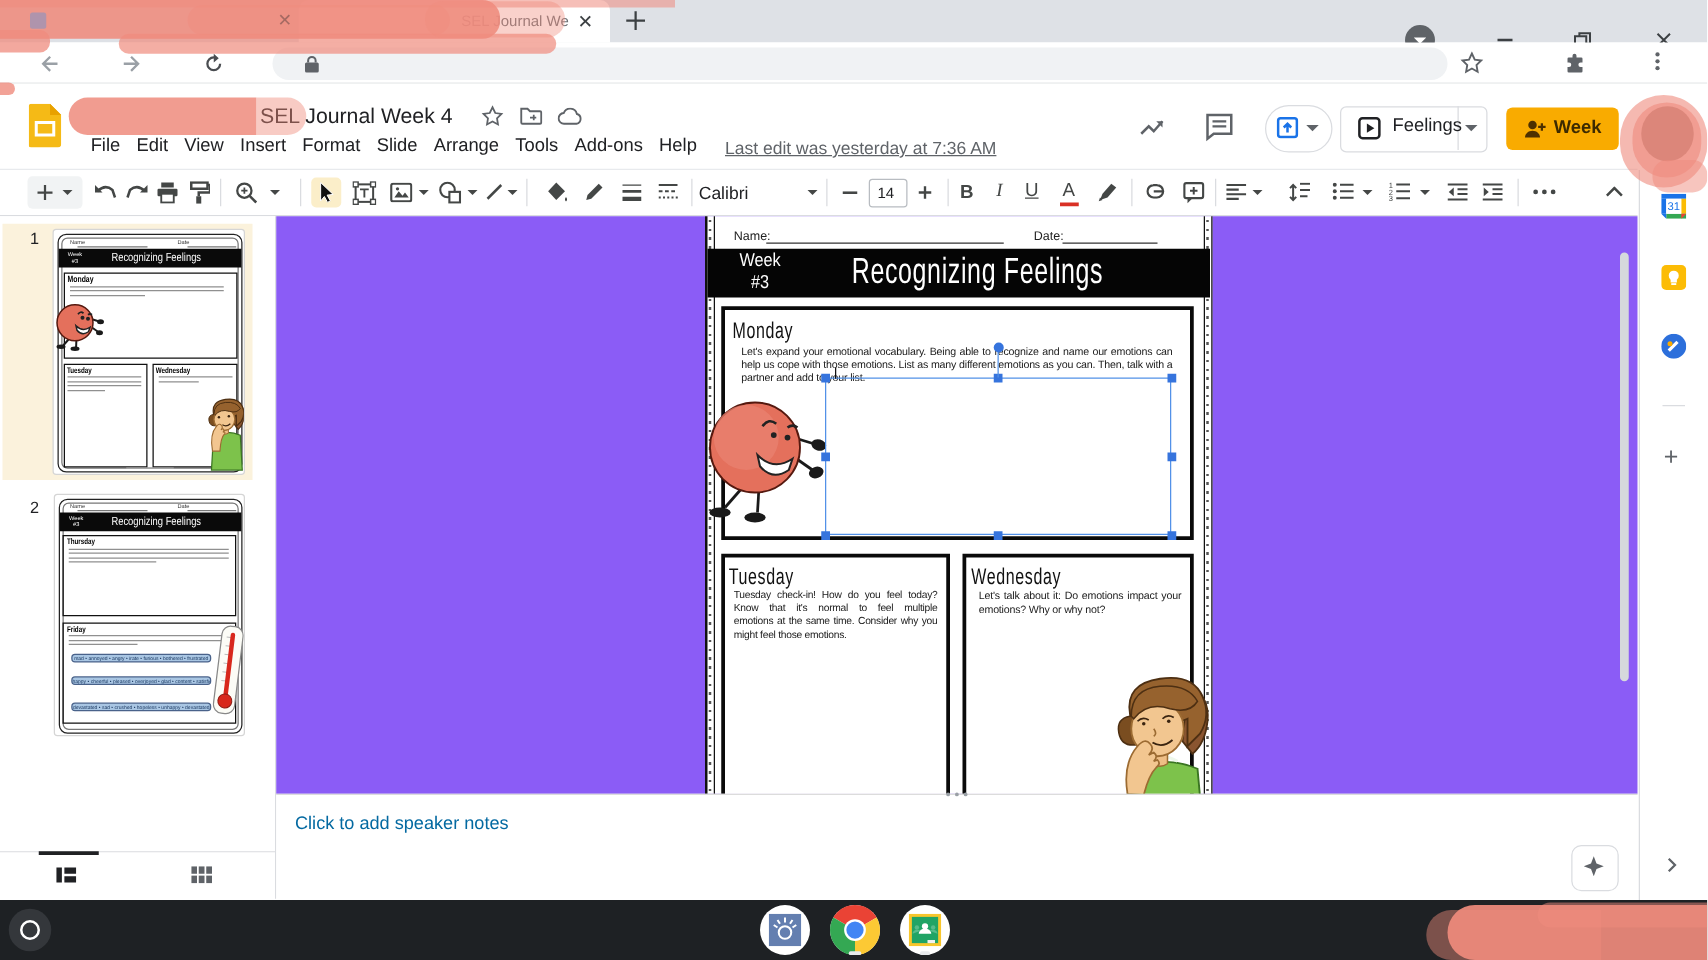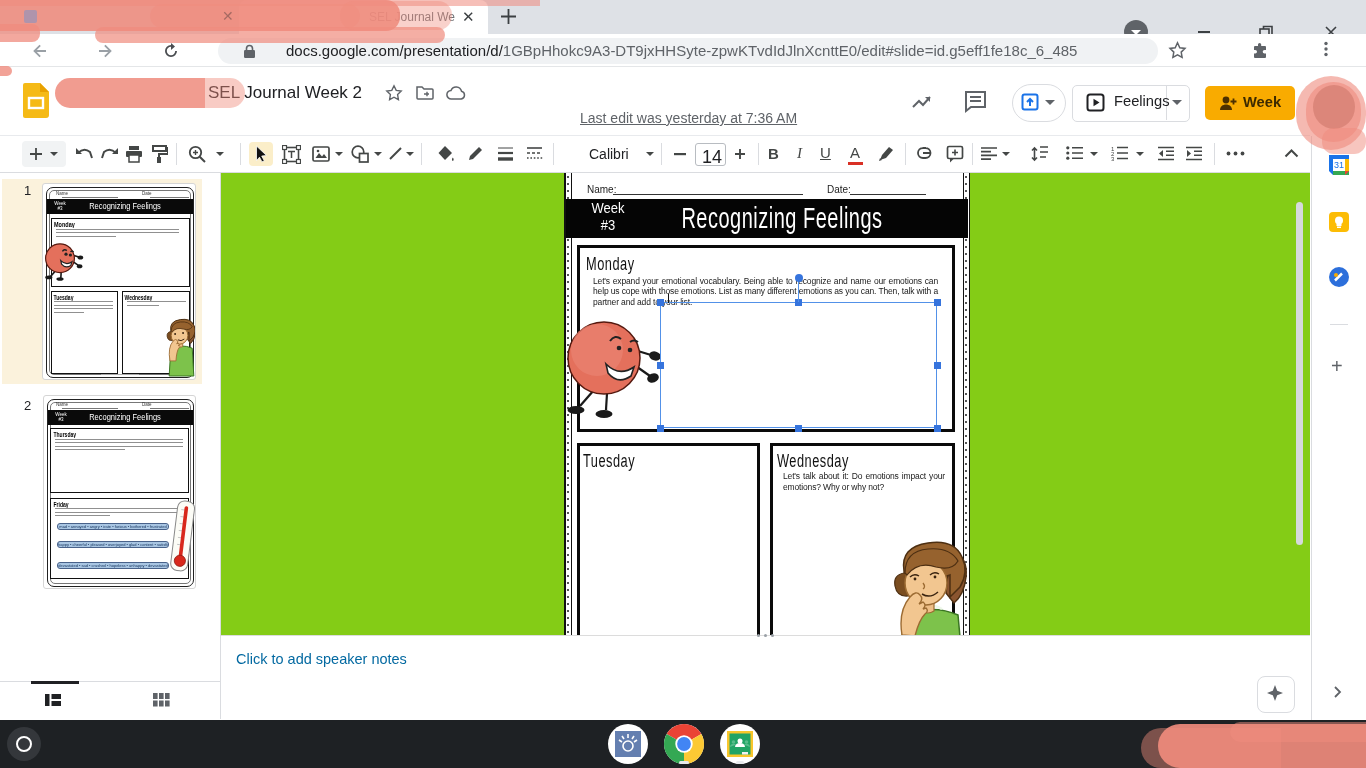--- a/index.html
+++ b/index.html
@@ -29,21 +29,21 @@
   .tbline{left:0;top:172px;width:1310px;height:1px;background:#dadce0;}
   .tsep{top:143px;width:1px;height:22px;background:#dadce0;}
   
   .filmstrip{left:0;top:173px;width:220px;height:508px;background:#fff;}
   .fsline{left:0;top:681px;width:220px;height:1px;background:#dadce0;}
   .fsdivider{left:220px;top:173px;width:1px;height:546px;background:#dadce0;}
   .fsviews{left:0;top:682px;width:220px;height:38px;background:#fff;}
   .selbg{left:2px;top:6px;width:200px;height:205px;background:#fbf2dc;}
   .thumbnum{font-size:13px;color:#202124;}
   
-  .canvas{left:221px;top:173px;width:1089px;height:462px;background:#84cc16;overflow:hidden;}
+  .canvas{left:221px;top:173px;width:1089px;height:462px;background:#8b5cf6;overflow:hidden;}
   .notes{left:221px;top:636px;width:1089px;height:84px;background:#fff;}
   .notesline{left:221px;top:635px;width:1089px;height:1px;background:#dcdcdc;}
   .notestext{left:236px;top:651px;font-size:14.5px;color:#0369a1;}
   
   .sidebar{left:1311px;top:136px;width:55px;height:584px;background:#fff;border-left:1px solid #dadce0;}
   
   .shelf{left:0;top:720px;width:1366px;height:48px;background:#1e2124;}
   
   .sheet{left:343px;top:-18px;width:406px;height:700px;background:#fff;}
   .sheL1{left:0px;top:0;width:1.5px;height:700px;background:#111;}
@@ -106,51 +106,51 @@
   <svg class="abs" style="left:95px;top:41px" width="20" height="20" viewBox="0 0 20 20">
       <path d="M4 9h9.2l-4-4 1.3-1.3L16.8 10l-6.3 6.3-1.3-1.3 4-4H4z" fill="#9aa0a6"></path>
     </svg>
   <svg class="abs" style="left:161px;top:41px" width="20" height="20" viewBox="0 0 20 20">
       <path d="M10 4a6 6 0 1 0 6 6h-1.8A4.2 4.2 0 1 1 10 5.8V9l4-3.5L10 2z" fill="#4a4d51"></path>
     </svg>
   <svg class="abs" style="left:243px;top:44px" width="13" height="15" viewBox="0 0 13 15">
       <rect x="1" y="6" width="11" height="8" rx="1.2" fill="#5f6368"></rect>
       <path d="M3.5 6V4.5a3 3 0 0 1 6 0V6" fill="none" stroke="#5f6368" stroke-width="1.6"></path>
     </svg>
-  <div class="abs urltext">docs.google.com/presentation/d/<span class="urlgray">1GBpHhokc9A3-DT9jxHHSyte-zpwKTvdIdJlnXcnttE0/edit#slide=id.g5eff1fe18c_6_485</span></div>
   <svg class="abs" style="left:1168px;top:41px" width="19" height="19" viewBox="0 0 19 19">
       <path d="M9.5 1.8l2.3 4.9 5.2.7-3.8 3.7.9 5.3-4.6-2.6-4.6 2.6.9-5.3L2 7.4l5.2-.7z" fill="none" stroke="#5f6368" stroke-width="1.5"></path>
     </svg>
   <svg class="abs" style="left:1251px;top:42px" width="18" height="18" viewBox="0 0 18 18">
       <path d="M7 2.5a1.6 1.6 0 0 1 3.2 0V4H14a1 1 0 0 1 1 1v3h-1.5a1.8 1.8 0 0 0 0 3.6H15V15a1 1 0 0 1-1 1H4a1 1 0 0 1-1-1v-3.5h1.2a1.8 1.8 0 0 0 0-3.6H3V5a1 1 0 0 1 1-1h3z" fill="#5f6368"></path>
     </svg>
   <svg class="abs" style="left:1317px;top:40px" width="18" height="18" viewBox="0 0 18 18">
       <circle cx="9" cy="3.5" r="1.7" fill="#5f6368"></circle>
       <circle cx="9" cy="9" r="1.7" fill="#5f6368"></circle>
       <circle cx="9" cy="14.5" r="1.7" fill="#5f6368"></circle>
     </svg>
   <div class="abs hdrline"></div>
 
   <div class="abs header"></div>
   <svg class="abs" style="left:23px;top:83px" width="26" height="35" viewBox="0 0 26 35">
     <path d="M2 0h15l9 9v23a3 3 0 0 1-3 3H2a2 2 0 0 1-2-2V2a2 2 0 0 1 2-2z" fill="#f5ba16"></path>
     <path d="M17 0l9 9h-9z" fill="#e8a100"></path>
     <rect x="6" y="15" width="14" height="10" fill="none" stroke="#fff" stroke-width="2.4"></rect>
   </svg>
-  <div class="abs doctitle">SEL Journal Week 2</div>
+  <div class="abs doctitle">SEL Journal Week 4</div>
   <svg class="abs" style="left:385px;top:84px" width="18" height="18" viewBox="0 0 18 18">
       <path d="M9 1.8l2.2 4.6 5 .7-3.6 3.5.8 5-4.4-2.4-4.4 2.4.8-5L1.8 7.1l5-.7z" fill="none" stroke="#5f6368" stroke-width="1.4"></path>
     </svg>
   <svg class="abs" style="left:416px;top:85px" width="18" height="16" viewBox="0 0 18 16">
       <path d="M1 2h5l2 2h8a1 1 0 0 1 1 1v8a1 1 0 0 1-1 1H2a1 1 0 0 1-1-1z" fill="none" stroke="#5f6368" stroke-width="1.5"></path>
       <path d="M8 9h5M11 6.8v4.4" stroke="#5f6368" stroke-width="1.4" fill="none"></path>
     </svg>
   <svg class="abs" style="left:446px;top:86px" width="20" height="14" viewBox="0 0 20 14">
       <path d="M15.5 5.2A5.5 5.5 0 0 0 5 4.4 4.3 4.3 0 0 0 5.4 13h9.8a4 4 0 0 0 .3-7.8z" fill="none" stroke="#5f6368" stroke-width="1.5"></path>
     </svg>
+  <div class="abs menu"><span>File</span><span>Edit</span><span>View</span><span>Insert</span><span>Format</span><span>Slide</span><span>Arrange</span><span>Tools</span><span>Add-ons</span><span>Help</span></div>
   <div class="abs lastedit">Last edit was yesterday at 7:36 AM</div>
 
   <svg class="abs" style="left:910px;top:90px" width="24" height="24" viewBox="0 0 24 24">
       <path d="M3 17l6-6 4 4 7-8" fill="none" stroke="#5f6368" stroke-width="2"></path>
       <path d="M20 12V7h-5z" fill="#5f6368"></path>
     </svg>
   <svg class="abs" style="left:963px;top:89px" width="25" height="25" viewBox="0 0 25 25">
       <path d="M3 3h19v15H8l-5 4z" fill="none" stroke="#5f6368" stroke-width="2"></path>
       <path d="M7 8h11M7 12h11" stroke="#5f6368" stroke-width="1.8"></path>
     </svg>
@@ -277,30 +277,30 @@
       <path d="M1 13h15" stroke="#444746" stroke-width="3.4"></path>
     </svg>
 
   <svg class="abs" style="left:526px;top:146px" width="17" height="15" viewBox="0 0 17 15">
       <path d="M1 2h15" stroke="#444746" stroke-width="1.6"></path>
       <path d="M1 7h3M6 7h3M11 7h3" stroke="#444746" stroke-width="1.6"></path>
       <path d="M1 12h1.6M4.4 12h1.6M7.8 12h1.6M11.2 12h1.6M14.6 12h1.6" stroke="#444746" stroke-width="1.6"></path>
     </svg>
   <div class="abs tsep" style="left:553px;"></div>
 
-  <div class="abs" style="left:589px;top:146px;font-size:14px;color:#202124;">Calibri</div>
+  <div class="abs" style="left:559px;top:146px;font-size:14px;color:#202124;">Calibri</div>
   <svg class="abs" style="left:645px;top:151px" width="10" height="6" viewBox="0 0 10 6">
       <path d="M1 1l4 4 4-4z" fill="#444746"></path>
     </svg>
   <div class="abs tsep" style="left:661px;"></div>
   <svg class="abs" style="left:674px;top:153px" width="12" height="3" viewBox="0 0 12 3">
       <rect width="12" height="2.2" fill="#444746"></rect>
     </svg>
   <div class="abs" style="left:695px;top:143px;width:31px;height:23px;border:1px solid #b8bcc1;border-radius:3px;box-sizing:border-box;"></div>
-  <div class="abs" style="left:702px;top:147px;font-size:18px;color:#202124;">14</div>
+  <div class="abs" style="left:702px;top:147px;font-size:12px;color:#202124;">14</div>
   <svg class="abs" style="left:734px;top:148px" width="12" height="12" viewBox="0 0 12 12">
       <path d="M6 1v10M1 6h10" stroke="#444746" stroke-width="1.9"></path>
     </svg>
   <div class="abs tsep" style="left:758px;"></div>
   <div class="abs" style="left:768px;top:145px;font-size:15px;font-weight:bold;color:#444746;">B</div>
   <div class="abs" style="left:797px;top:145px;font-size:15px;font-style:italic;color:#444746;font-family:'Liberation Serif',serif;">I</div>
   <div class="abs" style="left:820px;top:144px;font-size:15px;text-decoration:underline;color:#444746;">U</div>
   <div class="abs" style="left:850px;top:144px;font-size:15px;color:#444746;">A</div>
   <div class="abs" style="left:848px;top:162px;width:15px;height:3px;background:#d93025;"></div>
   <svg class="abs" style="left:878px;top:145px" width="17" height="17" viewBox="0 0 17 17">
@@ -539,20 +539,26 @@
       <div class="handle" style="left:92.5px;top:206.5px;"></div>
       <div class="handle" style="left:369.5px;top:206.5px;"></div>
       <div class="handle" style="left:92.5px;top:269.5px;"></div>
       <div class="handle" style="left:231px;top:269.5px;"></div>
       <div class="handle" style="left:369.5px;top:269.5px;"></div>
       <div class="abs" style="left:233.7px;top:126px;width:1.4px;height:21px;background:#5291e8;"></div>
       <div class="abs" style="left:230.5px;top:119px;width:8px;height:8px;border-radius:50%;background:#3674dd;"></div>
 
       <div class="daybox" style="left:13px;top:288px;width:183px;height:412px;"></div>
       <div class="daytitle" style="left:19px;top:295px;">Tuesday</div>
+      <div class="wtext" style="left:23px;top:316px;width:163px;font-size:8.2px;letter-spacing:-0.2px;">
+        <div>Tuesday check-in! How do you feel today?</div>
+        <div>Know that it's normal to feel multiple</div>
+        <div>emotions at the same time. Consider why you</div>
+        <div class="last">might feel those emotions.</div>
+      </div>
 
       <div class="daybox" style="left:206px;top:288px;width:185px;height:412px;"></div>
       <div class="daytitle" style="left:213px;top:295px;">Wednesday</div>
       <div class="wtext" style="left:219px;top:316px;width:162px;">
         <div>Let's talk about it: Do emotions impact your</div>
         <div class="last">emotions? Why or why not?</div>
       </div>
 
       <svg class="abs" style="left:328px;top:382px" width="78" height="100" viewBox="0 0 78 100">
 

